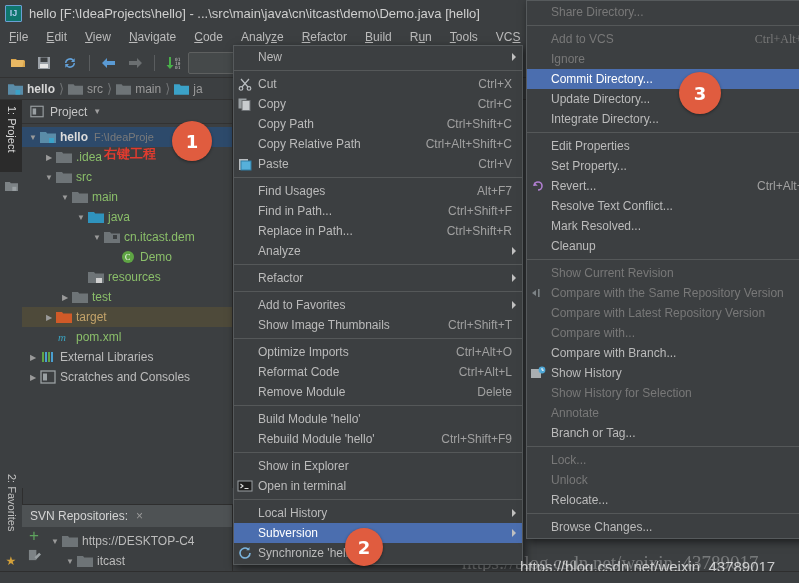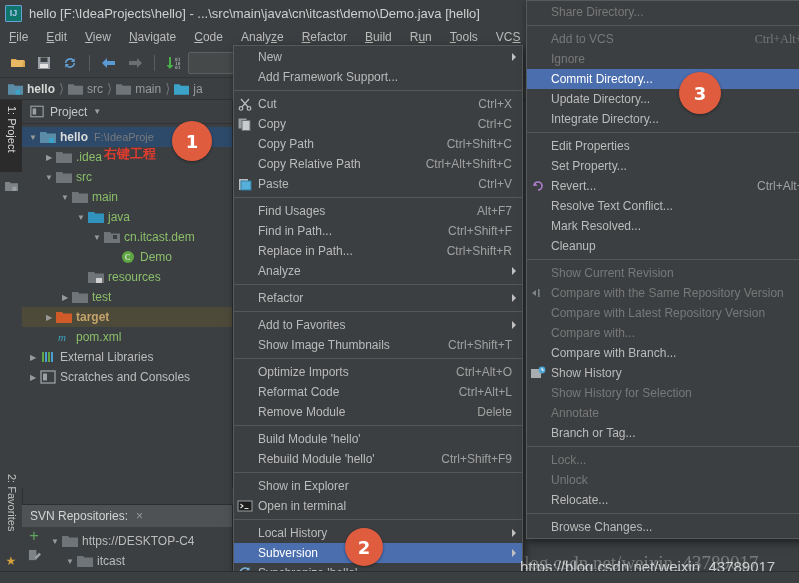--- a/index.html
+++ b/index.html
@@ -89,21 +89,21 @@
     padding-right:4px;box-sizing:border-box;
   }
   .trow.sel{background:#2d4a6b;}
   .trow.sel2{background:#4e4a3a;}
   .arrow{width:14px;display:inline-flex;justify-content:center;align-items:center;color:#9a9a9a;font-size:8px;flex:0 0 14px;}
   .arrow.none{color:transparent;}
   .ticon{width:16px;height:16px;flex:0 0 16px;margin-right:4px;display:inline-flex;align-items:center;justify-content:center;}
   .tlabel{color:#8bbf6a;}
   .tlabel.white{color:#dcdcdc;font-weight:bold;}
   .tlabel.plain{color:#bcbcbc;}
-  .tlabel.orange{color:#c3a36a;font-weight:bold;}
+  .tlabel.orange{color:#c3a36a;}
   .tsub{color:#7a7a7a;margin-left:6px;font-size:11px;}
 
   .anno-cn{
     position:absolute;color:#e03b2f;font-size:13px;font-weight:bold;
     font-family:"DejaVu Sans",sans-serif;
   }
 
   
   .svnpanel{
     position:absolute;left:22px;top:504px;width:210px;height:95px;
@@ -468,24 +468,20 @@
   </div>
 
   <div class="wm" style="left:462px;top:552px;font-size:19px;">https://blog.csdn.net/weixin_43789017</div>
 
   <div class="menu" id="menu-main">
       <div class="menu-row">
         <span class="m-icon"></span>
         <span class="m-label">New</span>
         <span class="m-arrow"></span>
       </div>
-      <div class="menu-row">
-        <span class="m-icon"></span>
-        <span class="m-label">Add Framework Support...</span>
-      </div>
       <div class="menu-sep"></div>
       <div class="menu-row">
         <span class="m-icon">
           <svg width="16" height="14" viewBox="0 0 16 14">
             <g stroke="#b9bdc0" stroke-width="1.2" fill="none">
               <path d="M4 2l7 8M12 2L5 10"></path>
               <circle cx="4" cy="11.4" r="1.8"></circle>
               <circle cx="12" cy="11.4" r="1.8"></circle>
             </g>
           </svg>

